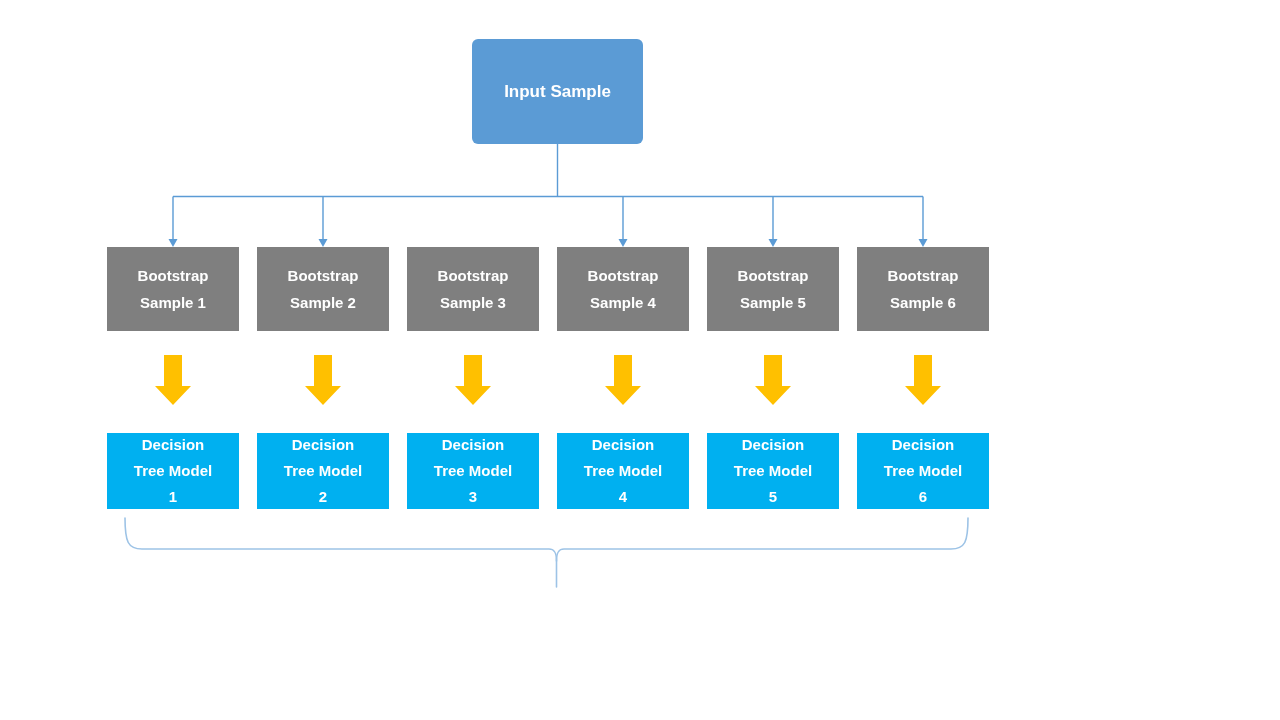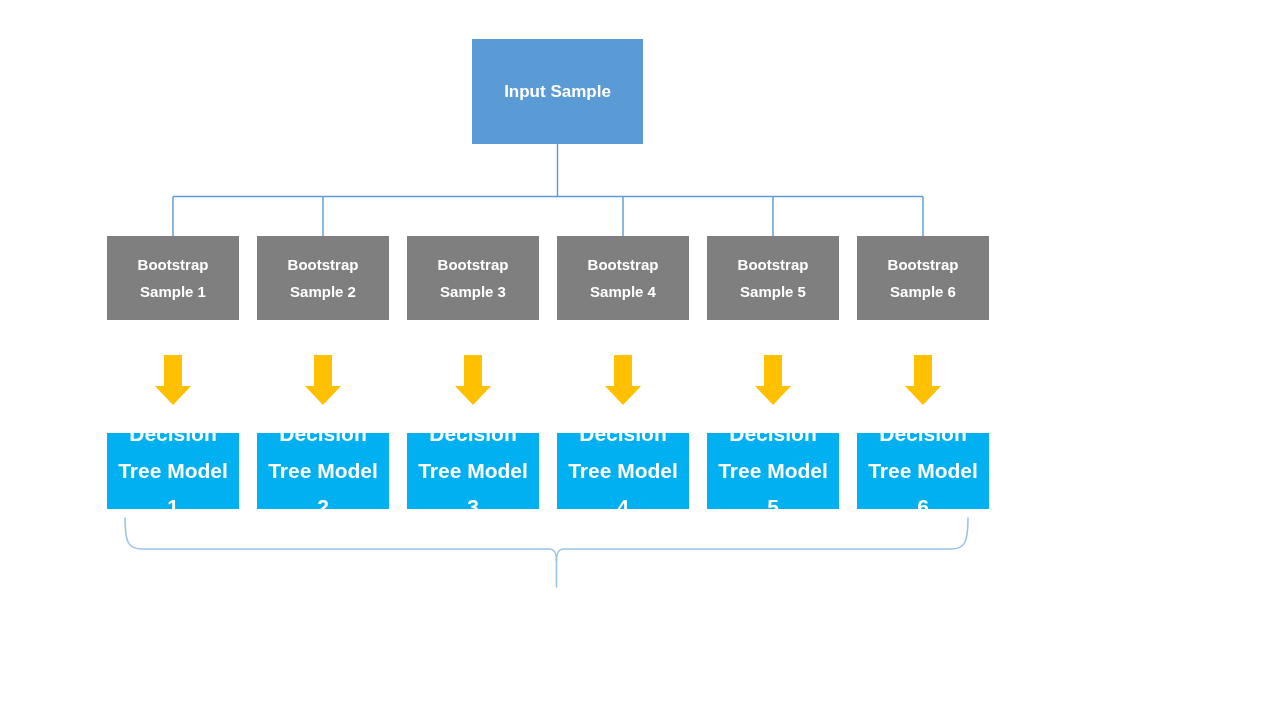--- a/index.html
+++ b/index.html
@@ -38,20 +38,21 @@
   }
   .node {
     position: absolute;
     display: flex;
     align-items: center;
     justify-content: center;
     text-align: left;
     color: var(--text, #FFFFFF);
     white-space: pre-line;
     box-sizing: border-box;
+    border-radius: 6px;
   }
   .node.input-node {
     left: 472px; top: 39px;
     width: 171px; height: 105px;
     background: var(--input-box, #5B9BD5);
     font-size: 17px;
     font-weight: 700;
   }
   .node.aggregate-node {
     left: 472px; top: 587px;
@@ -60,21 +61,21 @@
     font-size: 17px;
     font-weight: 700;
     line-height: 1.65;
   }
   .row {
     position: absolute;
     left: 107px;
     display: flex;
     gap: 18px;
   }
-  .row-samples { top: 236px; }
+  .row-samples { top: 247px; }
   .row-arrows  { top: 355px; }
   .row-models  { top: 433px; }
   .cell {
     width: 132px;
     display: flex;
     align-items: center;
     justify-content: center;
     text-align: center;
   }
   .sample-node {
@@ -83,21 +84,21 @@
     color: var(--text, #FFFFFF);
     font-size: 15px;
     font-weight: 700;
     line-height: 1.8;
     white-space: pre-line;
   }
   .model-node {
     height: 76px;
     background: var(--model-box, #00B0F0);
     color: var(--text, #FFFFFF);
-    font-size: 21px;
+    font-size: 15px;
     font-weight: 700;
     line-height: 1.75;
     white-space: pre-line;
   }
   .arrow-cell { height: 50px; }
   .block-arrow-svg { display: block; }
   .block-arrow-svg polygon {
     fill: var(--down-arrow, #FFC000);
     stroke: none;
   }

